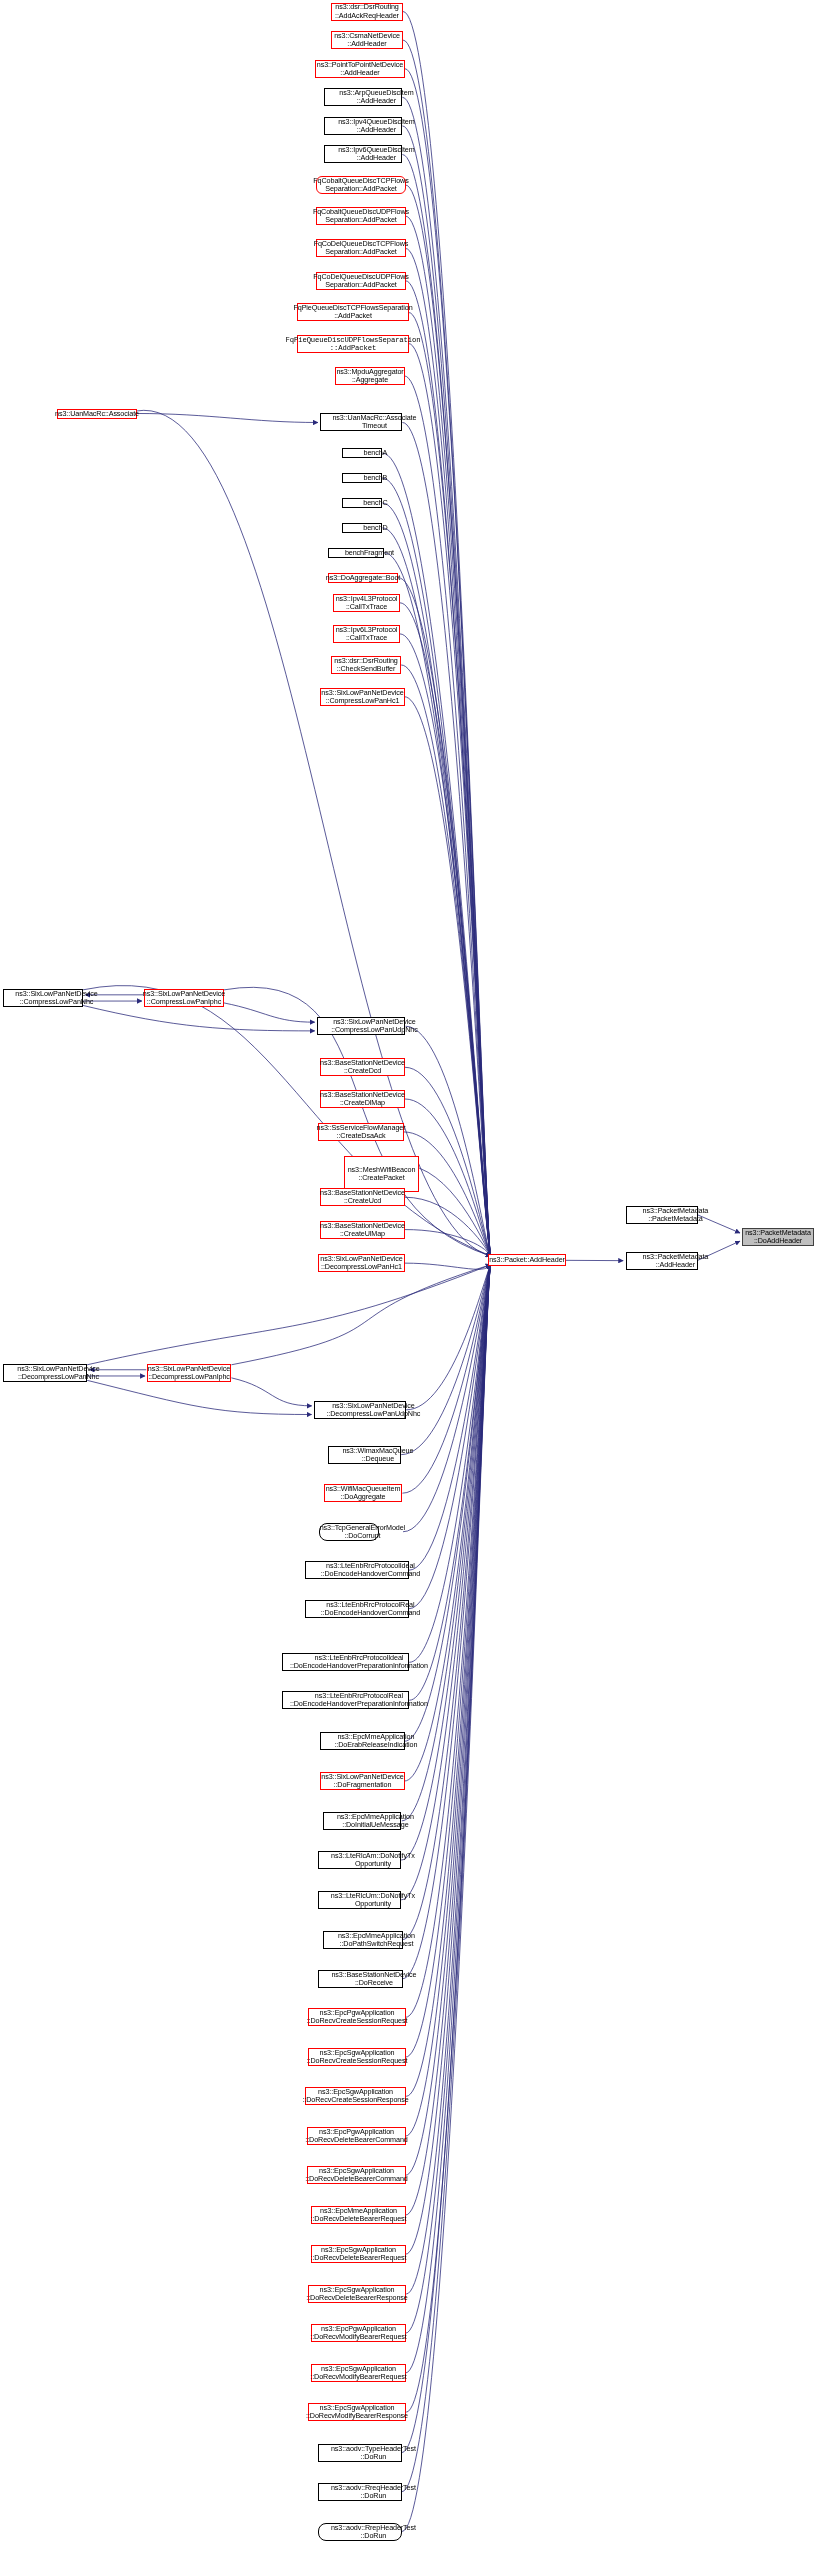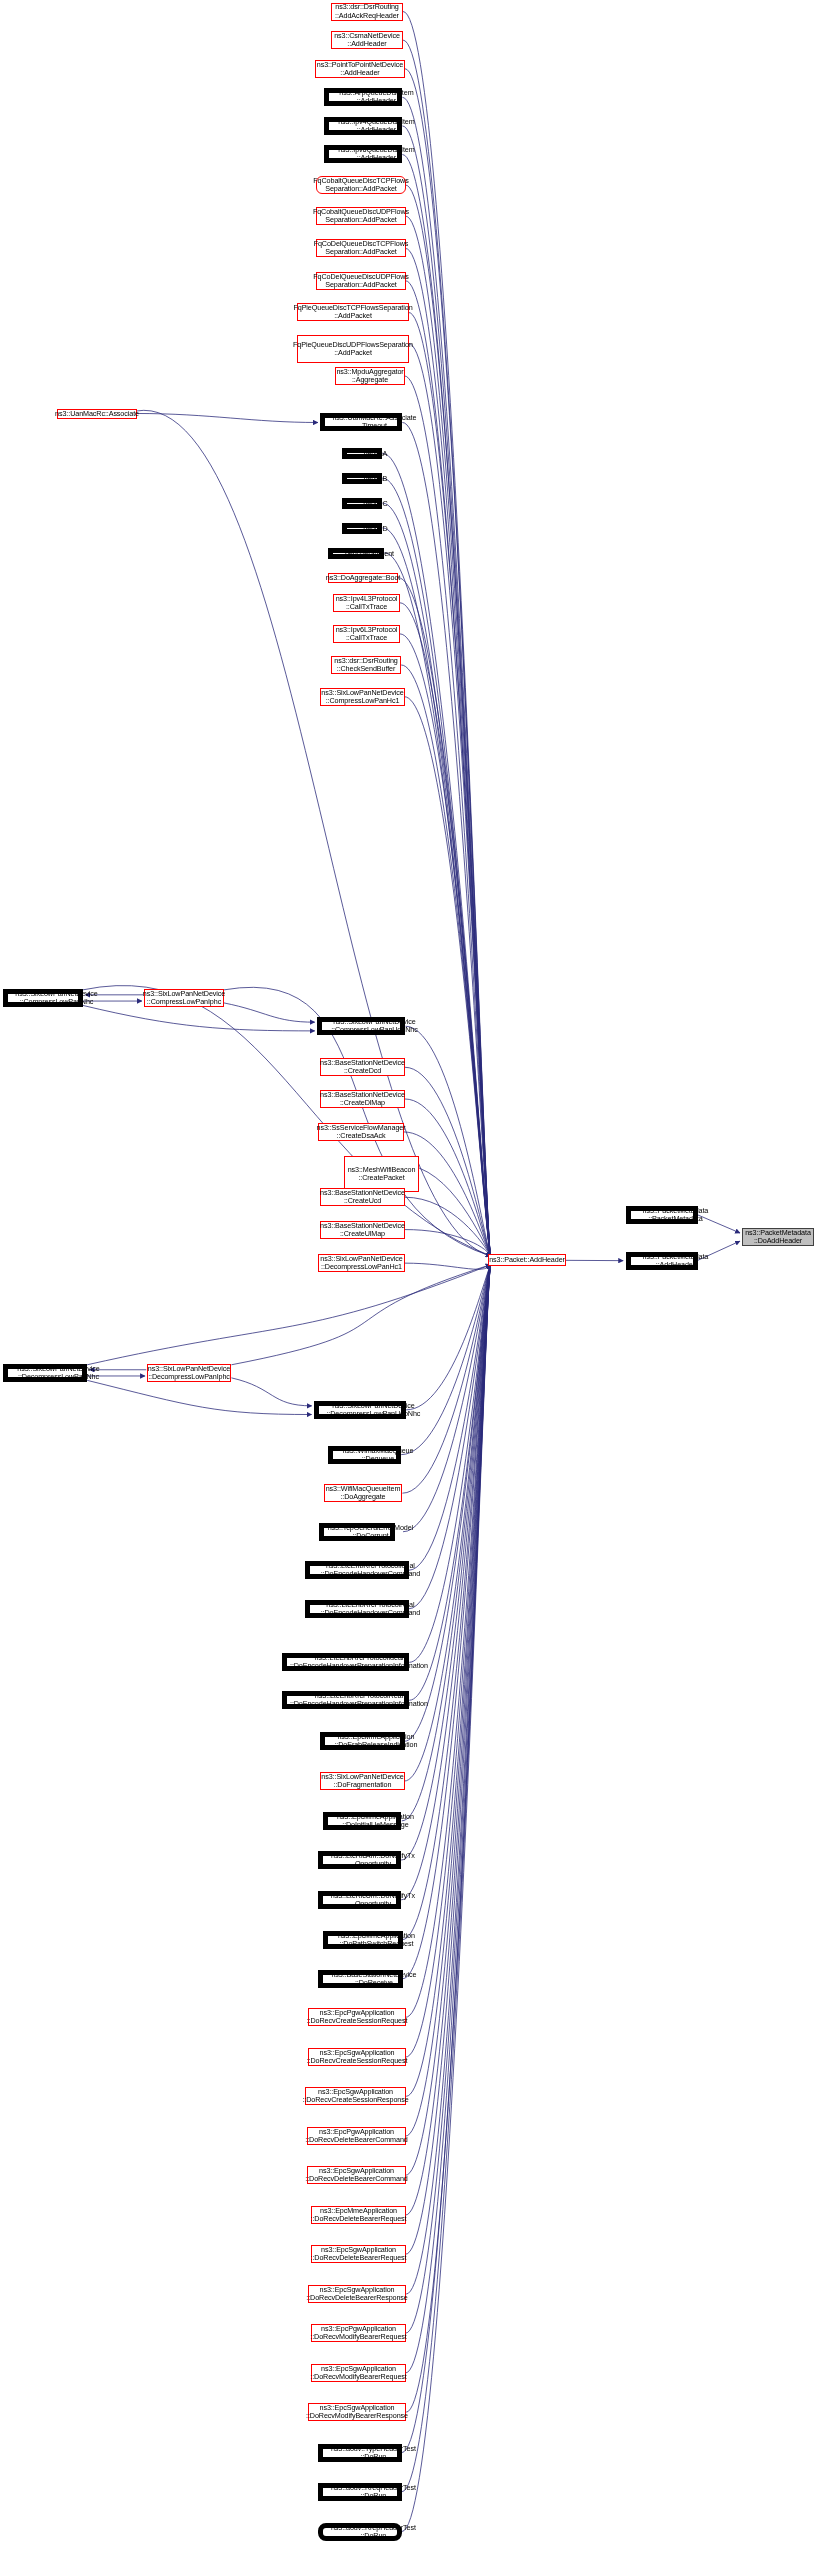--- a/index.html
+++ b/index.html
@@ -29,21 +29,21 @@
     text-align:center;
     line-height:1.12;
     font-size:7.2px;
     color:#000000;
     letter-spacing:-0.1px;
     white-space:pre-line;
     padding:0.6px 1.2px;
     z-index:3;
   }
   .node.red{ border:1px solid #ff0000; }
-  .node.black{ border:5px solid #000000;padding-left:28px; }
+  .node.black{ border:1px solid #000000;padding-left:28px; }
   .node.cur{ border:1px solid #404040; background:#bfbfbf; }
 </style>
 </head>
 <body>
 
 <div id="canvas">
   <svg id="edges" xmlns="http://www.w3.org/2000/svg" viewBox="0 0 1349 4143" width="839" height="2576">
     <defs>
       <marker id="arrow" viewBox="0 0 10 10" refX="9" refY="5" markerWidth="7" markerHeight="7" orient="auto-start-reverse">
         <path d="M 0 0 L 10 5 L 0 10 z" fill="#2a2a7a"></path>
@@ -145,21 +145,21 @@
     <div class="node red" style="left: 316px; top: 176px; width: 90px; height: 18px; border-radius: 6px;">FqCobaltQueueDiscTCPFlows
 Separation::AddPacket</div>
     <div class="node red" style="left: 316px; top: 207px; width: 90px; height: 18px;">FqCobaltQueueDiscUDPFlows
 Separation::AddPacket</div>
     <div class="node red" style="left: 316px; top: 239px; width: 90px; height: 18px;">FqCoDelQueueDiscTCPFlows
 Separation::AddPacket</div>
     <div class="node red" style="left: 316px; top: 272px; width: 90px; height: 18px;">FqCoDelQueueDiscUDPFlows
 Separation::AddPacket</div>
     <div class="node red" style="left: 297px; top: 303px; width: 112px; height: 18px;">FqPieQueueDiscTCPFlowsSeparation
 ::AddPacket</div>
-    <div class="node red" style="left: 297px; top: 335px; width: 112px; height: 28px;">FqPieQueueDiscUDPFlowsSeparation
+    <div class="node red" style="left: 297px; top: 335px; width: 112px; height: 18px; font-family: Liberation Mono, monospace;">FqPieQueueDiscUDPFlowsSeparation
 ::AddPacket</div>
     <div class="node red" style="left: 335px; top: 367px; width: 70px; height: 18px;">ns3::MpduAggregator
 ::Aggregate</div>
     <div class="node red" style="left: 57px; top: 409px; width: 80px; height: 10px;">ns3::UanMacRc::Associate</div>
     <div class="node black" style="left: 320px; top: 413px; width: 82px; height: 18px;">ns3::UanMacRc::Associate
 Timeout</div>
     <div class="node black" style="left: 342px; top: 448px; width: 40px; height: 10px;">benchA</div>
     <div class="node black" style="left: 342px; top: 473px; width: 40px; height: 10px;">benchB</div>
     <div class="node black" style="left: 342px; top: 498px; width: 40px; height: 10px;">benchC</div>
     <div class="node black" style="left: 342px; top: 523px; width: 40px; height: 10px;">benchD</div>
@@ -196,21 +196,21 @@
     <div class="node black" style="left: 3.1px; top: 1364px; width: 84px; height: 18px;">ns3::SixLowPanNetDevice
 ::DecompressLowPanNhc</div>
     <div class="node red" style="left: 147px; top: 1364px; width: 84px; height: 18px;">ns3::SixLowPanNetDevice
 ::DecompressLowPanIphc</div>
     <div class="node black" style="left: 314px; top: 1401px; width: 92px; height: 18px;">ns3::SixLowPanNetDevice
 ::DecompressLowPanUdpNhc</div>
     <div class="node black" style="left: 328px; top: 1446px; width: 73px; height: 18px;">ns3::WimaxMacQueue
 ::Dequeue</div>
     <div class="node red" style="left: 324px; top: 1484px; width: 78px; height: 18px;">ns3::WifiMacQueueItem
 ::DoAggregate</div>
-    <div class="node black" style="left: 319px; top: 1523px; width: 76px; height: 18px;">ns3::TcpGeneralErrorModel
+    <div class="node black" style="left: 319px; top: 1523px; width: 60px; height: 18px; border-radius: 8px;">ns3::TcpGeneralErrorModel
 ::DoCorrupt</div>
     <div class="node black" style="left: 305px; top: 1561px; width: 104px; height: 18px;">ns3::LteEnbRrcProtocolIdeal
 ::DoEncodeHandoverCommand</div>
     <div class="node black" style="left: 305px; top: 1600px; width: 104px; height: 18px;">ns3::LteEnbRrcProtocolReal
 ::DoEncodeHandoverCommand</div>
     <div class="node black" style="left: 282px; top: 1653px; width: 127px; height: 18px;">ns3::LteEnbRrcProtocolIdeal
 ::DoEncodeHandoverPreparationInformation</div>
     <div class="node black" style="left: 282px; top: 1691px; width: 127px; height: 18px;">ns3::LteEnbRrcProtocolReal
 ::DoEncodeHandoverPreparationInformation</div>
     <div class="node black" style="left: 320px; top: 1732px; width: 85px; height: 18px;">ns3::EpcMmeApplication

